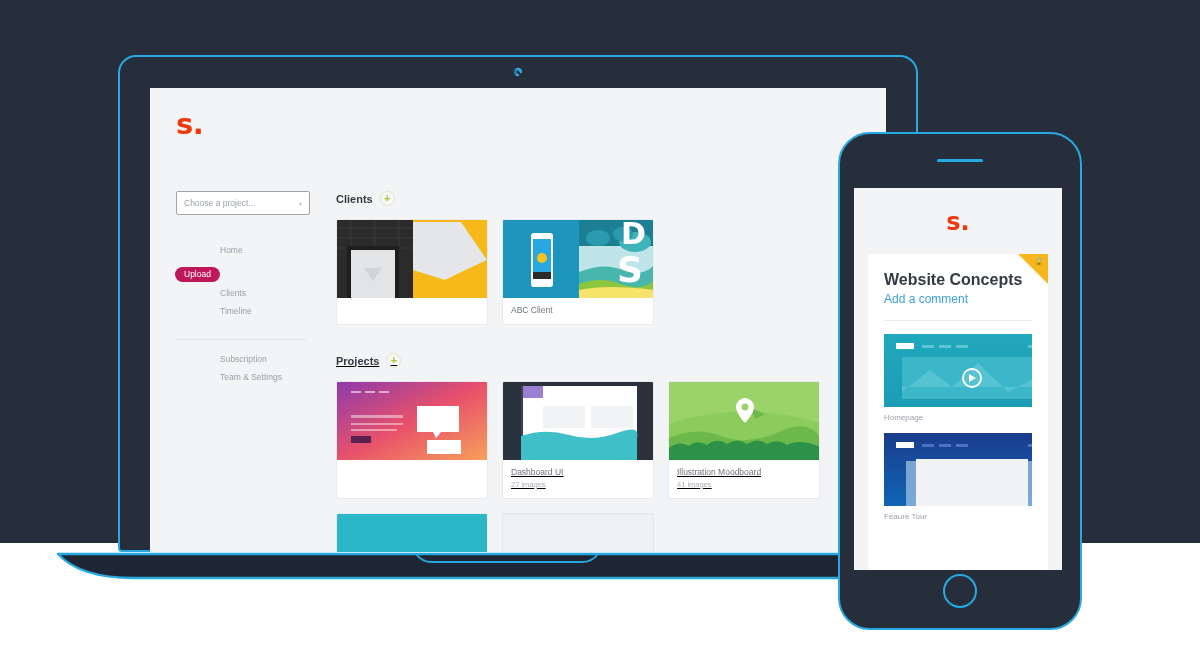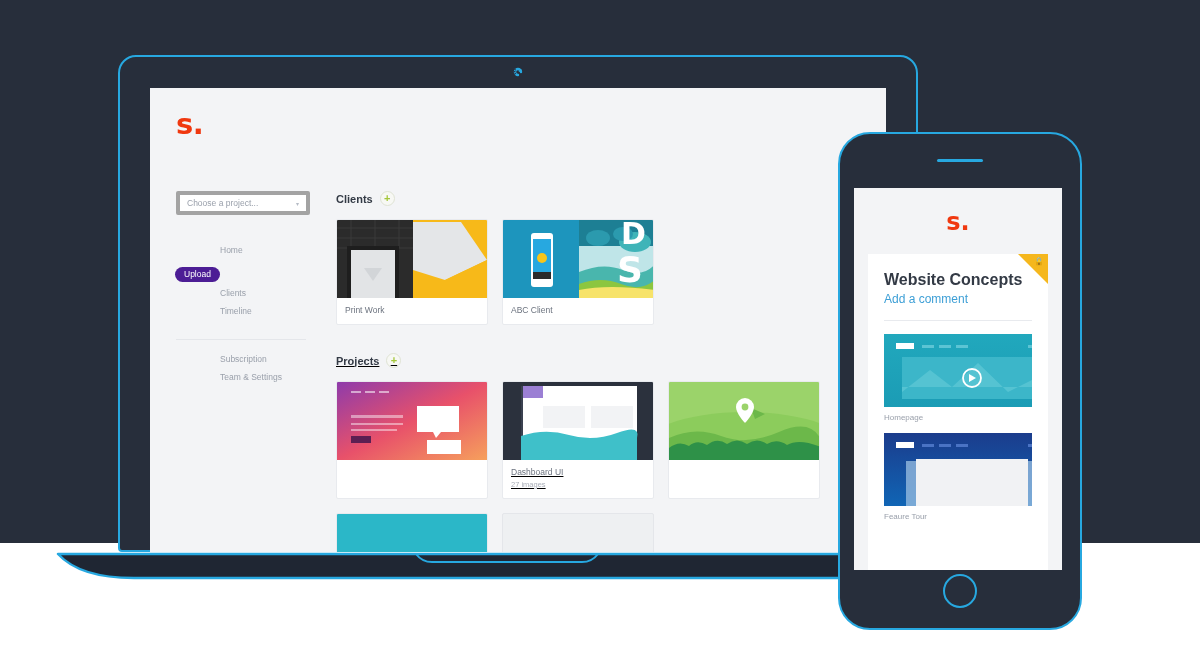--- a/index.html
+++ b/index.html
@@ -38,32 +38,32 @@
 
   
   .app { position:absolute; inset:0; padding:22px 26px 0 26px; }
   .logo-s {
     color:#f0380f; font-size:29px; font-weight:bold; line-height:1;
     letter-spacing:-0.5px; font-family:"DejaVu Sans", sans-serif;
   }
   .app-body { display:flex; margin-top:52px; }
   .sidebar { width:134px; flex:0 0 134px; }
   .select {
-    height:24px; background:#fff; border:4px solid #a3a3a3; border-radius:2px;
+    height:24px; background:#fff; border:1px solid #a3a3a3; border-radius:2px;
     display:flex; align-items:center; padding:0 7px;
     font-size:8.5px; color:#9aa0ab; justify-content:space-between;
   }
   .select .chev { font-size:6px; color:#b6bcc6; }
   .nav { margin-top:30px; }
   .nav a {
     display:block; font-size:8.5px; color:#9aa0ab; text-decoration:none;
     margin-bottom:7px; line-height:11px;margin-left:44px;
   }
   .nav a.pill {
-    display:inline-block; background:#4c1d95; color:#fff; border-radius:9px;
+    display:inline-block; background:#be185d; color:#fff; border-radius:9px;
     padding:2px 9px; margin-bottom:6px; margin-left:-1px;
   }
   .nav-sep { border-top:1px solid #e4e6ea; margin:22px 0 14px 0; width:130px; }
 
   .content { flex:1; padding-left:26px; }
   .sect-head { display:flex; align-items:center; gap:7px; margin-bottom:13px; }
   .sect-title { font-size:11px; font-weight:bold; color:#333a45; }
   .plus-btn {
     width:15px; height:15px; border-radius:50%;
     border:1px solid #dfe3d4; background:#f7f8f4; color:#a4c73a;
@@ -179,23 +179,20 @@
                         <path d="M0 8H76M0 18H76M0 28H76"></path>
                         <path d="M14 0V28M38 0V28M62 0V28"></path>
                       </g>
                       <rect x="10" y="26" width="52" height="52" fill="#1e1e1e"></rect>
                       <rect x="14" y="30" width="44" height="48" fill="#e2e4e6"></rect>
                       <path d="M27 48h18l-9 13z" fill="#d2d5d8"></path>
                       <rect x="76" width="76" height="78" fill="#f7b919"></rect>
                       <path d="M76 2 L124 2 L150 40 L108 60 L76 50 Z" fill="#e4e6e8"></path>
                       <path d="M108 60 L150 40 L150 78 L100 78 Z" fill="#f7b919"></path>
                     </svg>
-                  </div>
-                  <div class="card-meta">
-                    <div class="card-title">Print Work</div>
                   </div>
                 </div>
 
                 <div class="card">
                   <div class="thumb">
                     <svg width="152" height="78" viewBox="0 0 152 78" preserveAspectRatio="none">
                       <rect width="76" height="78" fill="#1d95bd"></rect>
                       <rect x="28" y="13" width="22" height="54" rx="3" fill="#fff"></rect>
                       <rect x="30" y="19" width="18" height="40" fill="#27a8e0"></rect>
                       <circle cx="39" cy="38" r="5" fill="#f7c51a"></circle>
@@ -278,20 +275,24 @@
                   <div class="thumb">
                     <svg width="152" height="78" viewBox="0 0 152 78" preserveAspectRatio="none">
                       <rect width="152" height="78" fill="#9bd36a"></rect>
                       <ellipse cx="76" cy="72" rx="110" ry="42" fill="#8ccc5c"></ellipse>
                       <path d="M0 56 Q26 44 52 54 T110 50 T152 58 L152 78 L0 78Z" fill="#6cb84a"></path>
                       <path d="M0 66 q10-8 20-2 q8-7 18-1 q10-8 20-1 q10-7 20 0 q10-7 20 0 q10-6 20 1 q12-7 34 2 L152 78 L0 78Z" fill="#2e9148"></path>
                       <path d="M82 26 l14 6 -10 5z" fill="#6cb84a"></path>
                       <path d="M76 16a9 9 0 0 0-9 9c0 6.5 9 16 9 16s9-9.5 9-16a9 9 0 0 0-9-9z" fill="#fff"></path>
                       <circle cx="76" cy="25" r="3.4" fill="#9bd36a"></circle>
                     </svg>
+                  </div>
+                  <div class="card-meta">
+                    <div class="card-title">Illustration Moodboard</div>
+                    <div class="card-sub">41 images</div>
                   </div>
                 </div>
 
                 <div class="card">
                   <div class="thumb">
                     <svg width="152" height="78" viewBox="0 0 152 78" preserveAspectRatio="none">
                       <rect width="152" height="78" fill="#2bb7c8"></rect>
                     </svg>
                   </div>
                 </div>

